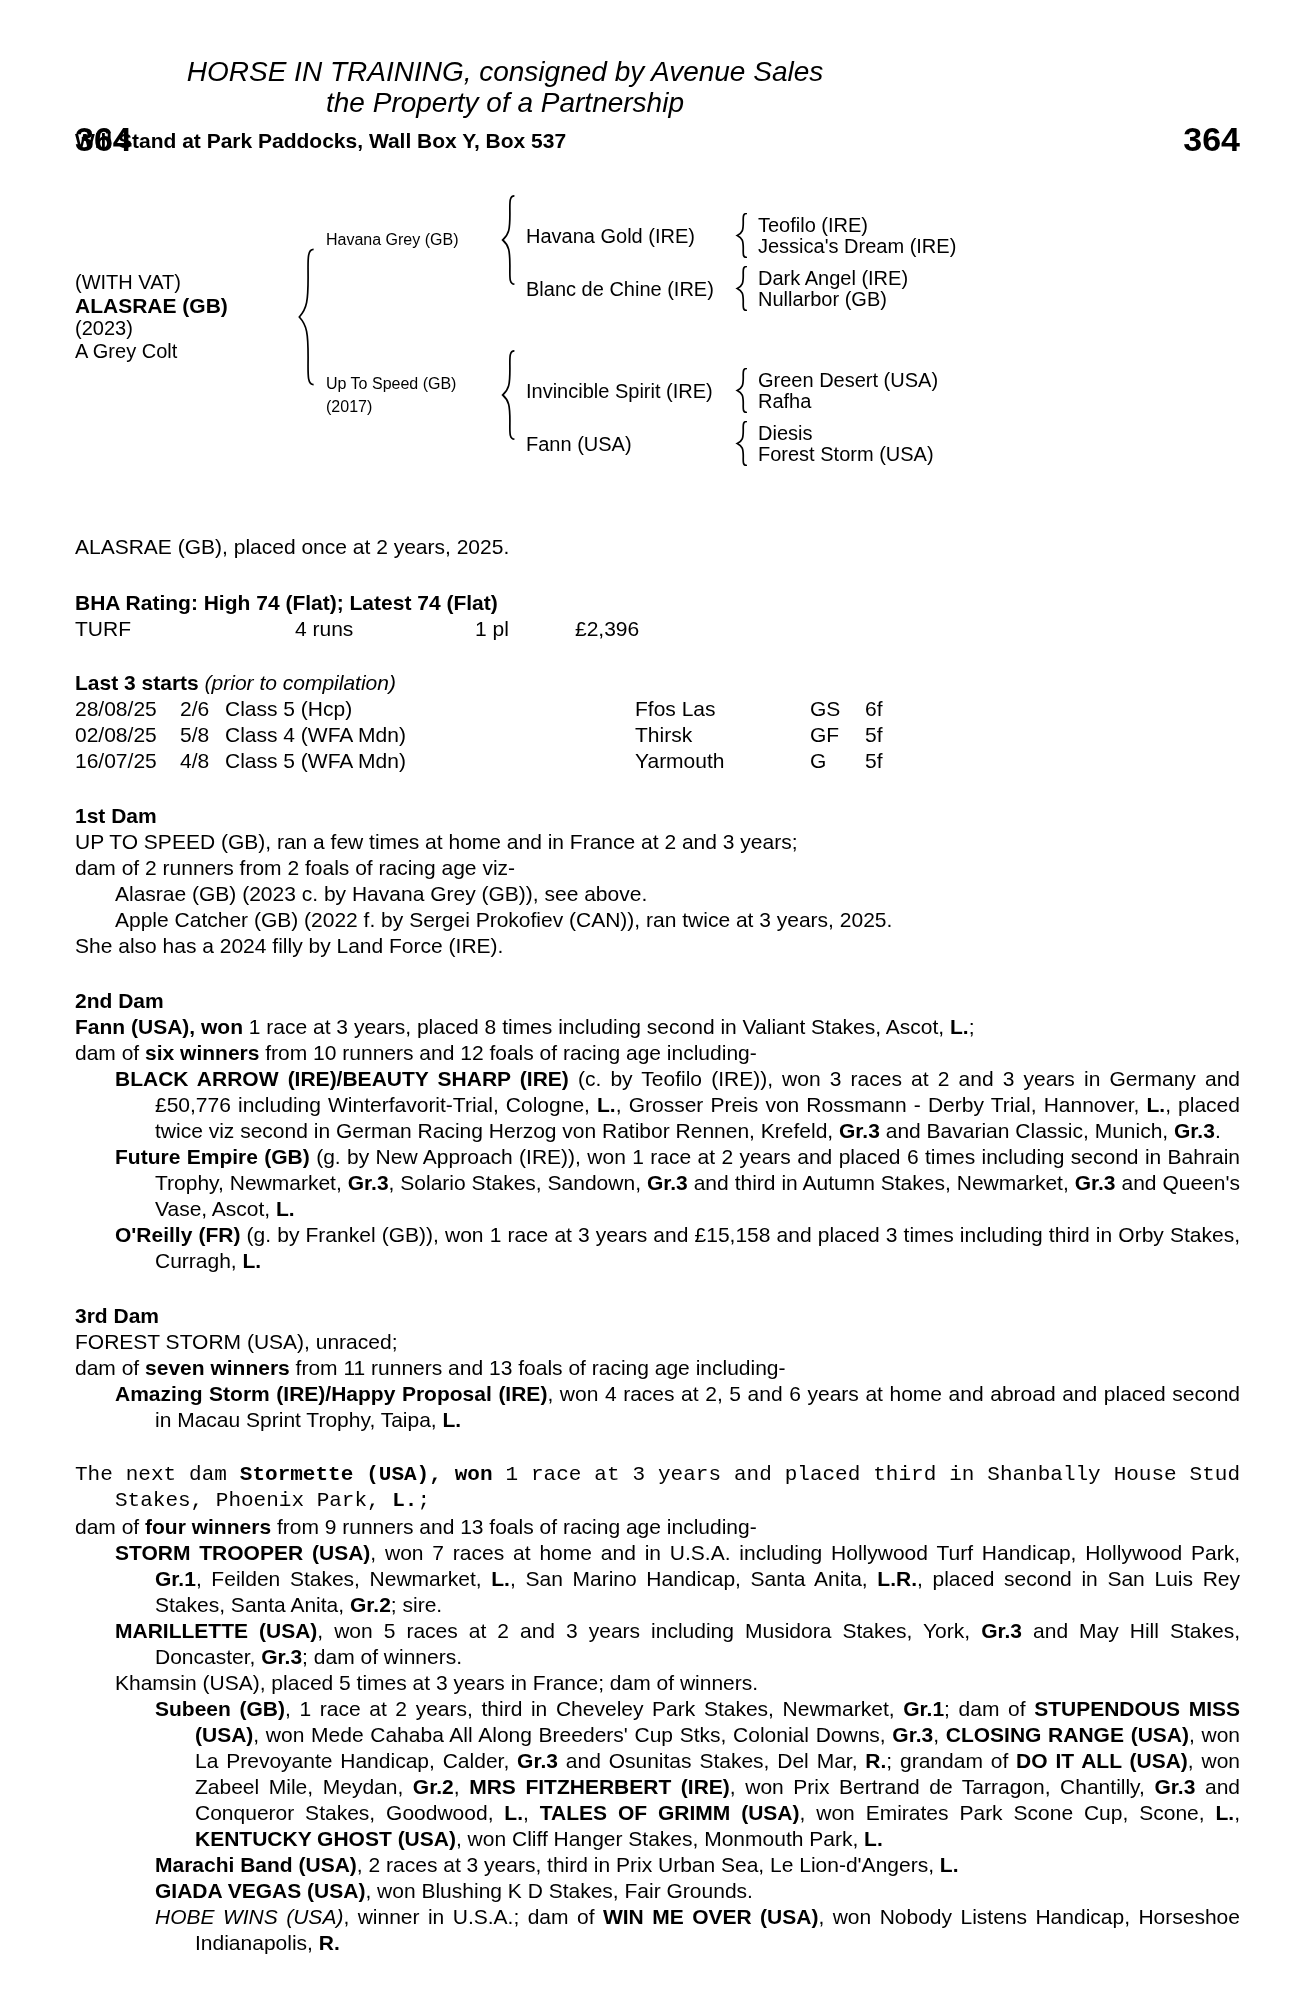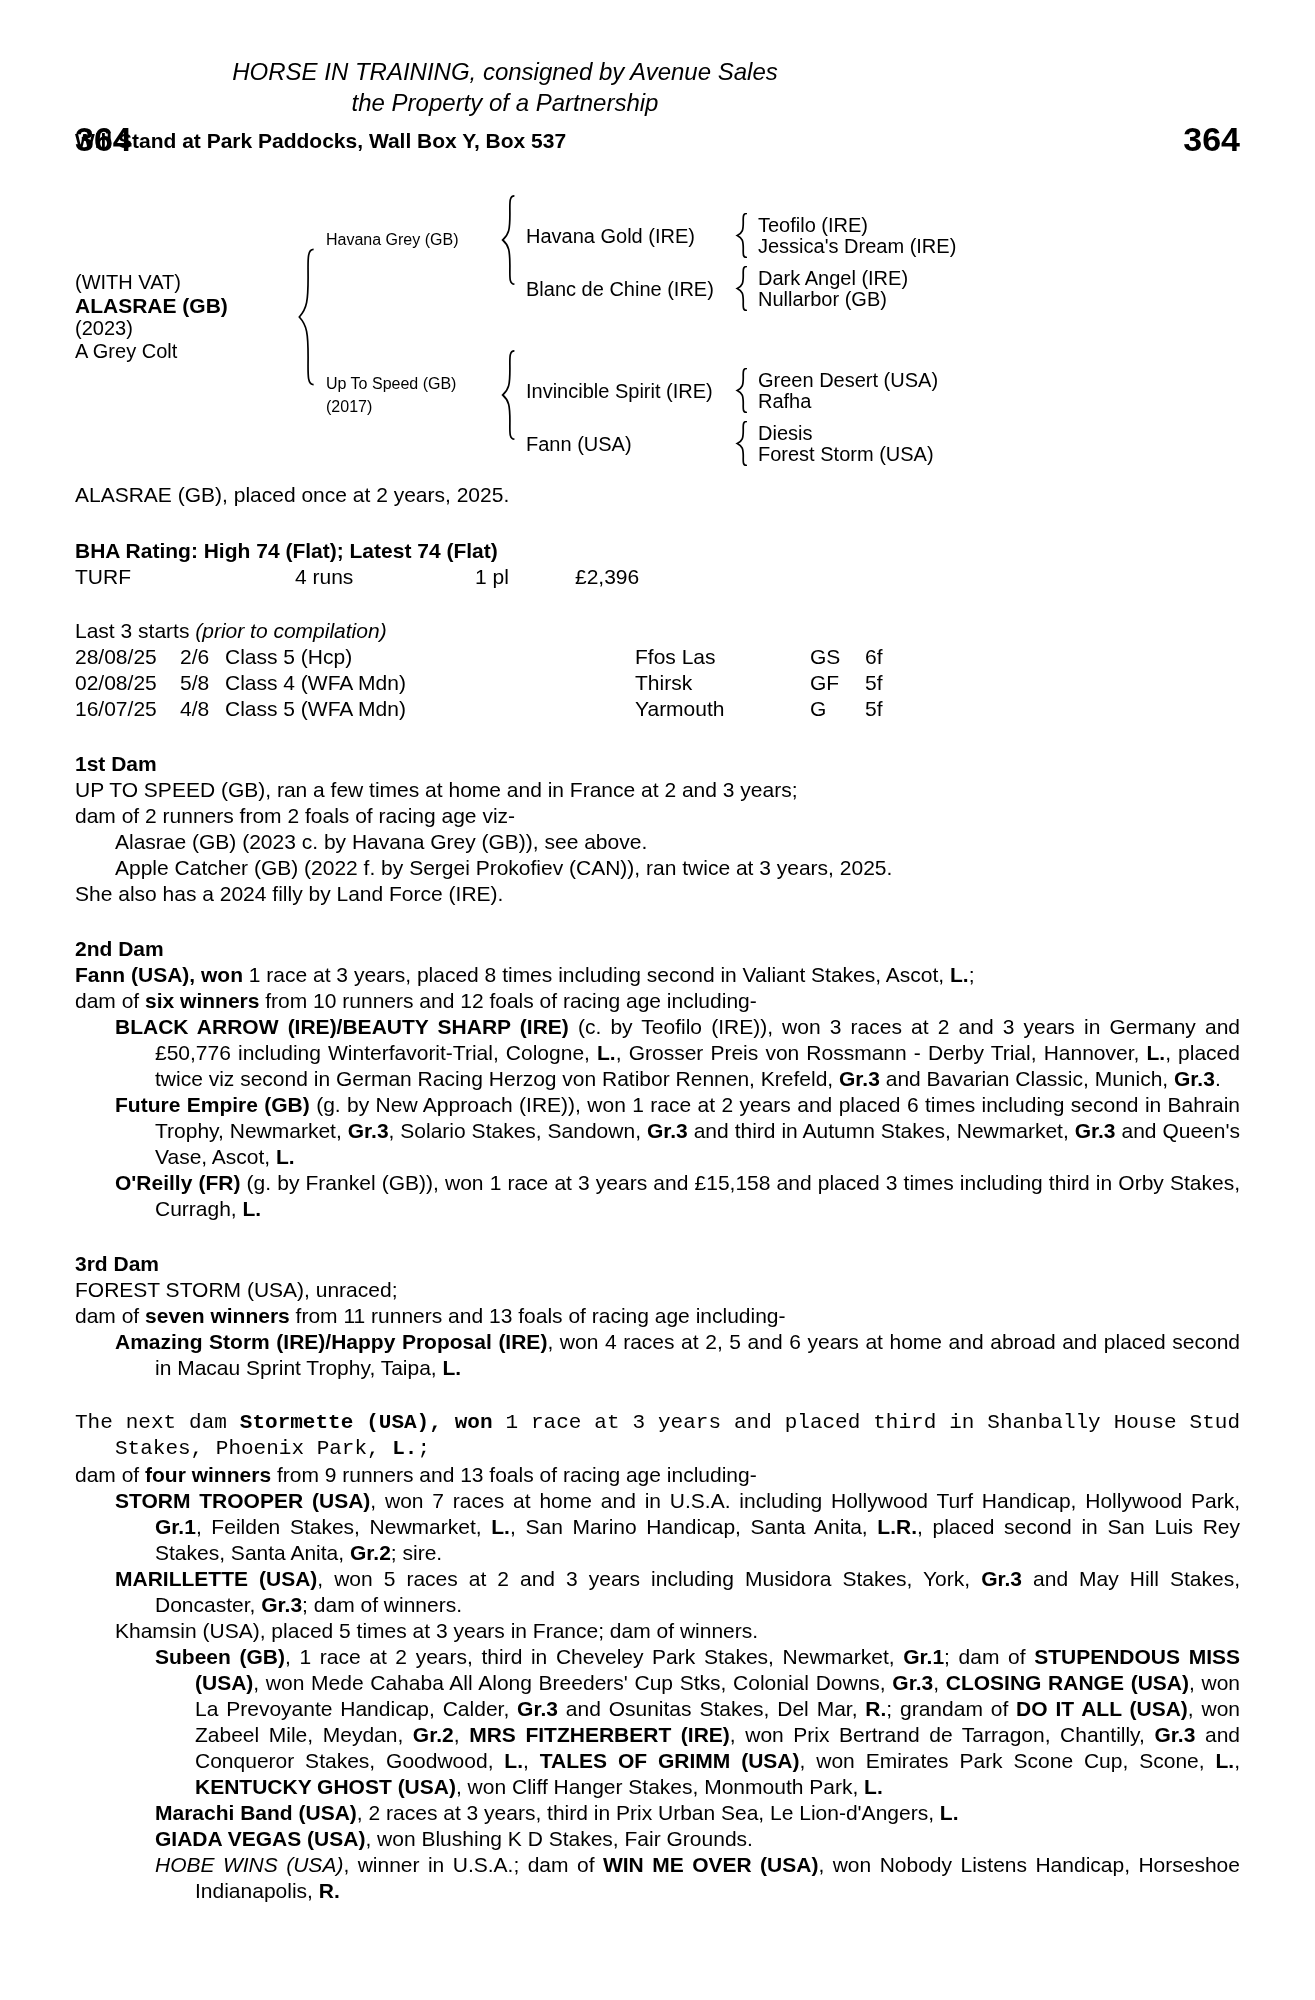--- a/index.html
+++ b/index.html
@@ -12,21 +12,21 @@
     overflow:hidden;
   }
   .page { padding:56px 75px 0 75px; }
 
   .b { font-weight:700; }
   .i { font-style:italic; }
 
   
   .header { position:relative; }
   .consigned, .property {
-    width:860px; text-align:center; font-style:italic; font-size:24px; line-height:31px;
+    width:860px; text-align:center; font-style:italic; font-size:28px; line-height:31px;
   }
   .lot-num {
     position:absolute; top:32px; font-size:34px; font-weight:700; line-height:38px;margin-top:32px;
   }
   .lot-num.left { left:0; }
   .lot-num.right { right:0; }
   .stand-line { font-weight:700; font-size:21px; margin-top:10px; }
 
   
   .pedigree { display:flex; align-items:center; margin-top:14px; }
@@ -42,25 +42,25 @@
   .ped-parent-block { display:flex; align-items:center; }
   .ped-parent-name { width:170px; flex:none; font-size:16px; }
   .ped-parent-name div { line-height:23px; }
   .ped-gp-col { flex:1; display:flex; flex-direction:column; gap:8px;margin-top:45px; }
   .ped-gp-block { display:flex; align-items:center; }
   .ped-gp-name { width:205px; flex:none; font-size:20px; line-height:22px; }
   .ped-ggp-col { flex:1; display:flex; flex-direction:column; }
   .ped-ggp { height:21px; line-height:21px; font-size:20px; }
 
   
-  .summary-line { margin-top:16px; }
+  .summary-line { margin-top:68px; }
   .rating-line { margin-top:30px; font-weight:700; }
   .turf-row { display:grid; grid-template-columns:220px 180px 100px auto; }
   .starts-title { margin-top:28px; }
-  .starts-title .t { font-weight:400; }
+  .starts-title .t { font-weight:700; }
   .starts-title .n { font-style:italic; }
   .race-row { display:grid; grid-template-columns:105px 45px 410px 175px 55px auto; }
 
   
   .section-heading { font-weight:700; margin-top:29px; }
   .para { text-align:justify; }
   .hang0 { padding-left:40px;  text-indent:-40px;font-family:Liberation Mono, monospace; }
   .ind1  { padding-left:80px;  text-indent:-40px; }
   .ind2  { padding-left:120px; text-indent:-40px; }
   .mt-section { margin-top:29px; }

